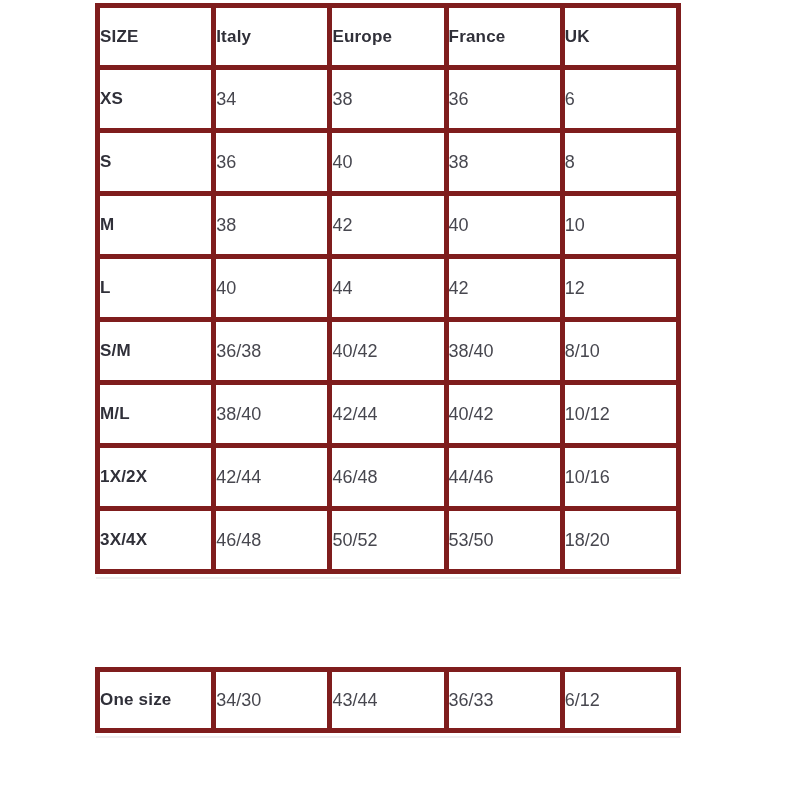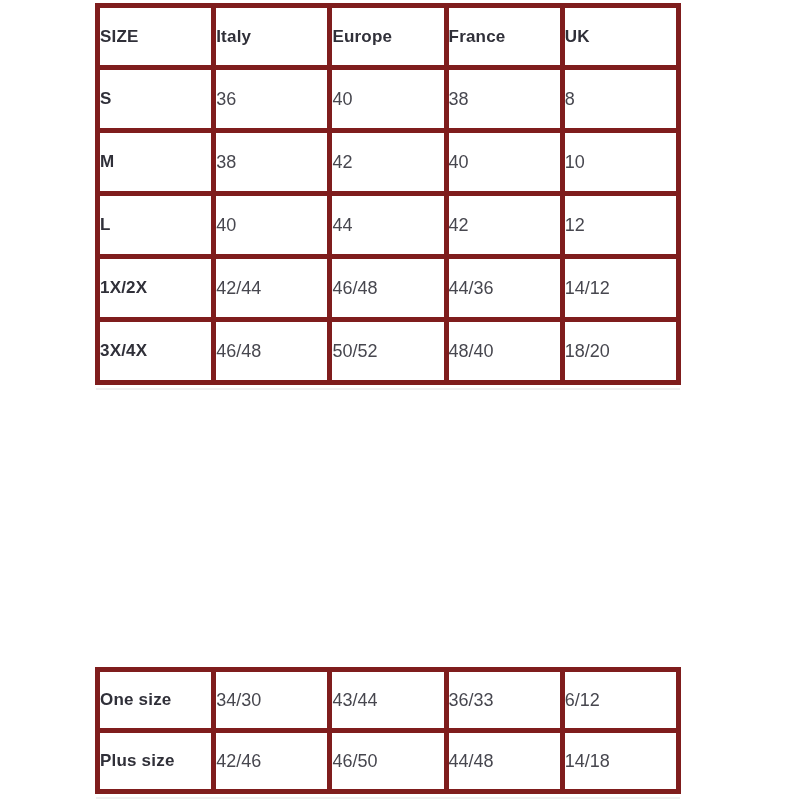--- a/index.html
+++ b/index.html
@@ -76,20 +76,27 @@
         <tr>
             <th>SIZE</th>
             <th>Italy</th>
             <th>Europe</th>
             <th>France</th>
             <th>UK</th>
           </tr>
       </thead>
       <tbody>
           <tr>
+            <th scope="row">XS</th>
+            <td>34</td>
+            <td>38</td>
+            <td>36</td>
+            <td>6</td>
+          </tr>
+          <tr>
             <th scope="row">S</th>
             <td>36</td>
             <td>40</td>
             <td>38</td>
             <td>8</td>
           </tr>
           <tr>
             <th scope="row">M</th>
             <td>38</td>
             <td>42</td>
@@ -97,53 +104,60 @@
             <td>10</td>
           </tr>
           <tr>
             <th scope="row">L</th>
             <td>40</td>
             <td>44</td>
             <td>42</td>
             <td>12</td>
           </tr>
           <tr>
+            <th scope="row">S/M</th>
+            <td>36/38</td>
+            <td>40/42</td>
+            <td>38/40</td>
+            <td>8/10</td>
+          </tr>
+          <tr>
+            <th scope="row">M/L</th>
+            <td>38/40</td>
+            <td>42/44</td>
+            <td>40/42</td>
+            <td>10/12</td>
+          </tr>
+          <tr>
             <th scope="row">1X/2X</th>
             <td>42/44</td>
             <td>46/48</td>
-            <td>44/36</td>
-            <td>14/12</td>
+            <td>44/46</td>
+            <td>10/16</td>
           </tr>
           <tr>
             <th scope="row">3X/4X</th>
             <td>46/48</td>
             <td>50/52</td>
-            <td>48/40</td>
+            <td>53/50</td>
             <td>18/20</td>
           </tr>
         </tbody>
     </table>
     <div class="after-line"></div>
   </div>
 
   <div class="tbl-wrap extra">
     <table class="size-table">
       <tbody>
           <tr>
             <th scope="row">One size</th>
             <td>34/30</td>
             <td>43/44</td>
             <td>36/33</td>
             <td>6/12</td>
           </tr>
-          <tr>
-            <th scope="row">Plus size</th>
-            <td>42/46</td>
-            <td>46/50</td>
-            <td>44/48</td>
-            <td>14/18</td>
-          </tr>
         </tbody>
     </table>
     <div class="after-line"></div>
   </div>
 
 </div>
 
 </body></html>

